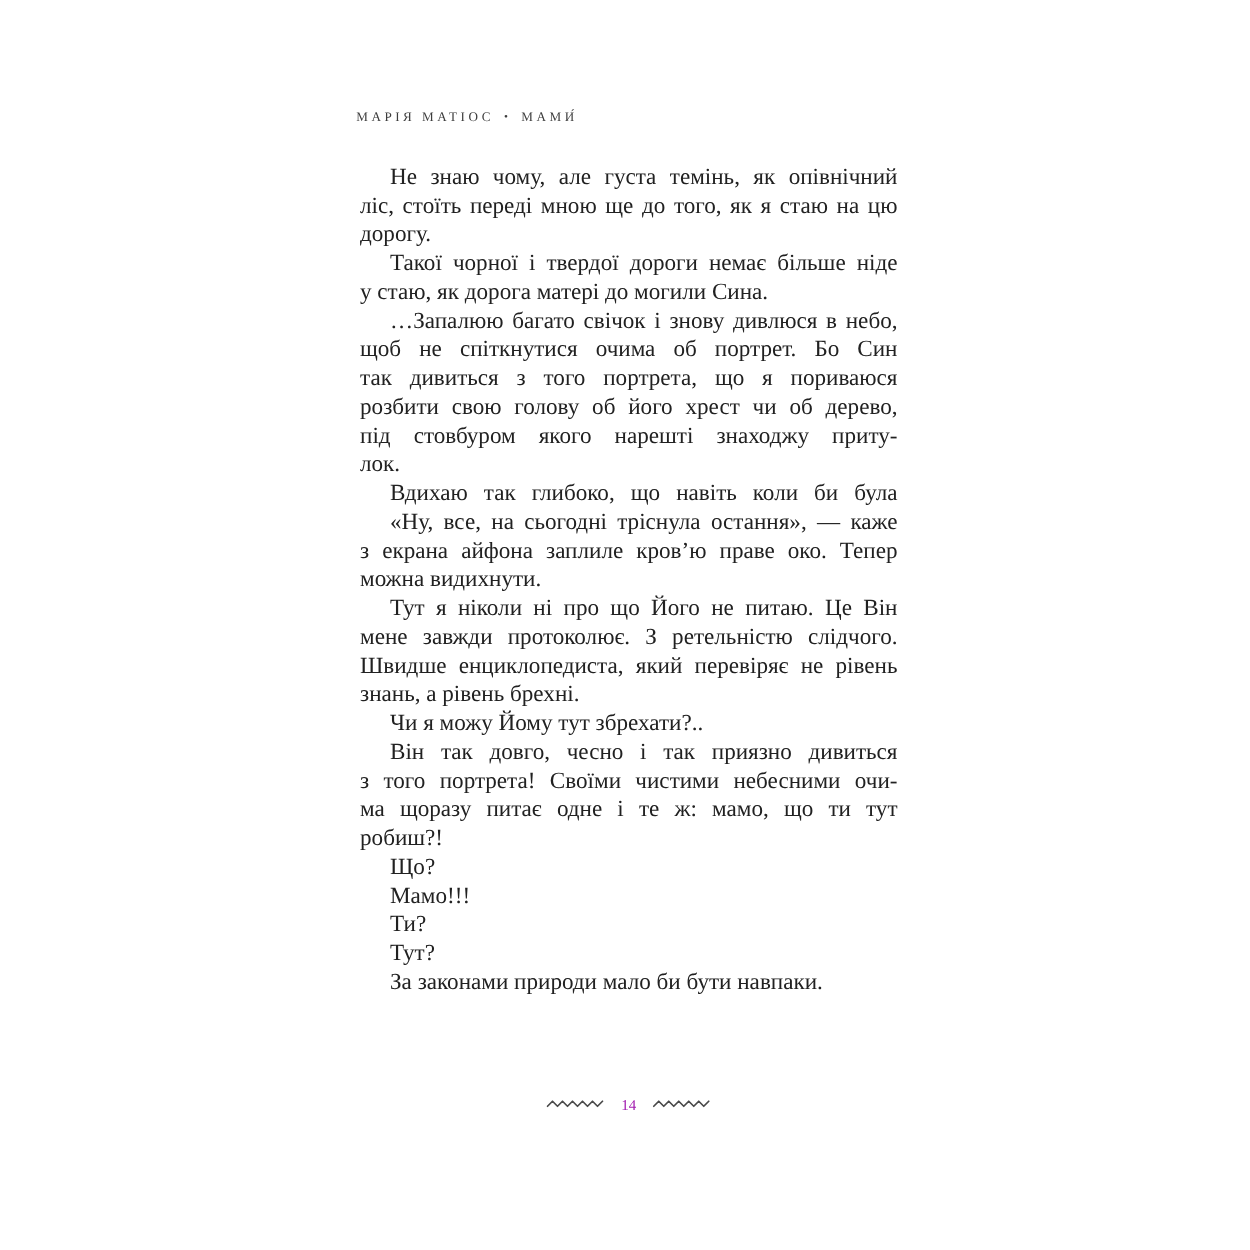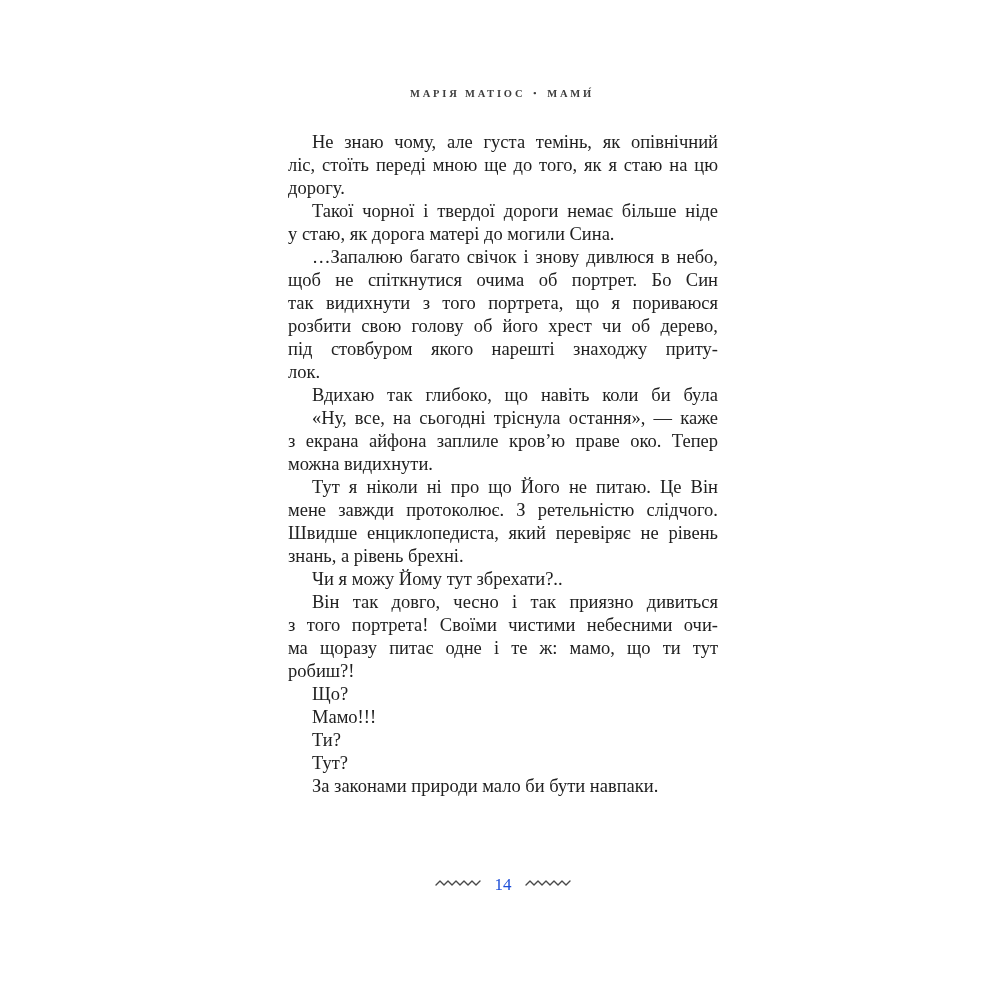--- a/index.html
+++ b/index.html
@@ -14,23 +14,22 @@
     background: #ffffff;
     font-family: "Liberation Serif", "DejaVu Serif", serif;
     color: #222222;
     overflow: hidden;
   }
   .running-head {
     position: absolute;
     top: 88px;
     left: 285px;
     width: 434px;
-    text-align: center;
     font-size: 10.5px;
-    font-weight: 700;
+    font-weight: 400;
     letter-spacing: 2.8px;
     color: #3d3d3d;
     white-space: nowrap;
   }
   .running-head .sep {
     padding: 0 8px;
     font-size: 9px;
     vertical-align: 1px;
   }
   .text-block {
@@ -63,22 +62,22 @@
     top: 871px;
     left: 288px;
     width: 430px;
     height: 26px;
     display: flex;
     align-items: center;
     justify-content: center;
     gap: 13px;
   }
   .page-number {
-    font-size: 17px;
-    color: #1d4ed8;
+    font-size: 12px;
+    color: #a21caf;
     line-height: 1;
     text-align: center;
   }
   .squiggle {
     display: block;
   }
 </style>
 </head>
 <body>
 
@@ -89,21 +88,21 @@
   </div>
 
   <div class="text-block" id="text-block">
       <div class="line justified indent">Не знаю чому, але густа темінь, як опівнічний</div>
       <div class="line justified">ліс, стоїть переді мною ще до того, як я стаю на цю</div>
       <div class="line justified last">дорогу.</div>
       <div class="line justified indent">Такої чорної і твердої дороги немає більше ніде</div>
       <div class="line justified last">у стаю, як дорога матері до могили Сина.</div>
       <div class="line justified indent">…Запалюю багато свічок і знову дивлюся в небо,</div>
       <div class="line justified">щоб не спіткнутися очима об портрет. Бо Син</div>
-      <div class="line justified">так видихнути з того портрета, що я пориваюся</div>
+      <div class="line justified">так дивиться з того портрета, що я пориваюся</div>
       <div class="line justified">розбити свою голову об його хрест чи об дерево,</div>
       <div class="line justified">під стовбуром якого нарешті знаходжу приту-</div>
       <div class="line justified last">лок.</div>
       <div class="line justified indent">Вдихаю так глибоко, що навіть коли би була</div>
       <div class="line justified indent">«Ну, все, на сьогодні тріснула остання», — каже</div>
       <div class="line justified">з екрана айфона заплиле кров’ю праве око. Тепер</div>
       <div class="line justified last">можна видихнути.</div>
       <div class="line justified indent">Тут я ніколи ні про що Його не питаю. Це Він</div>
       <div class="line justified">мене завжди протоколює. З ретельністю слідчого.</div>
       <div class="line justified">Швидше енциклопедиста, який перевіряє не рівень</div>

